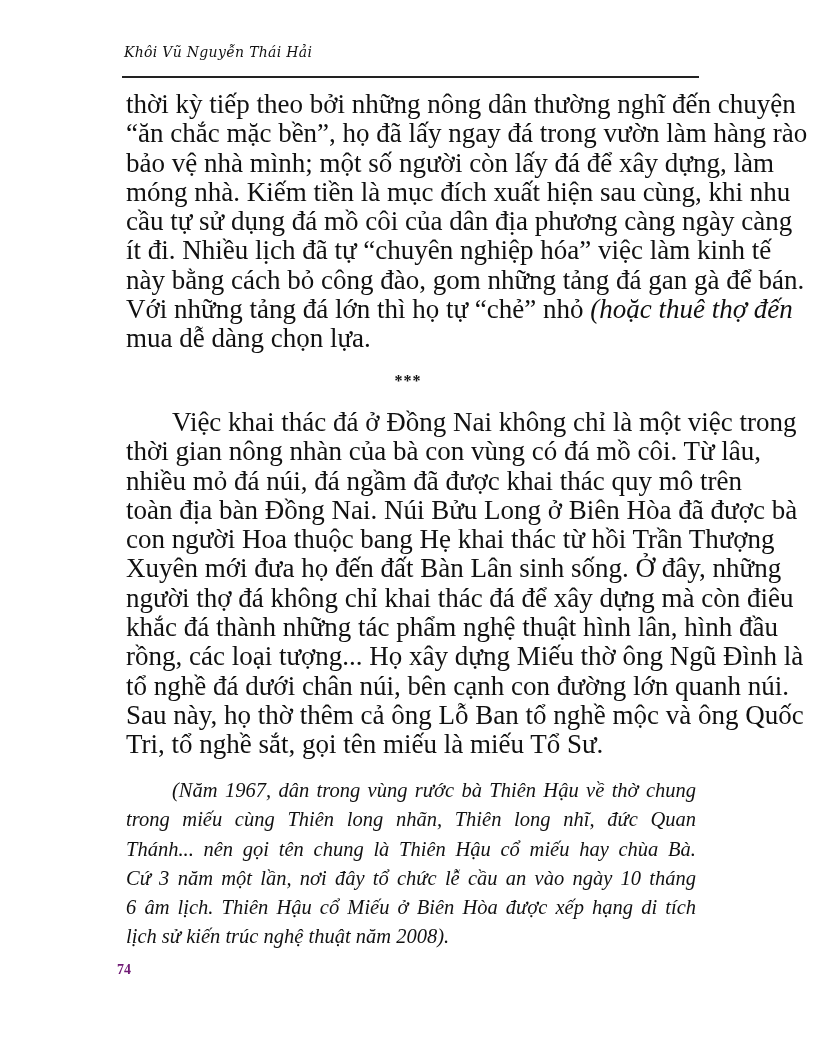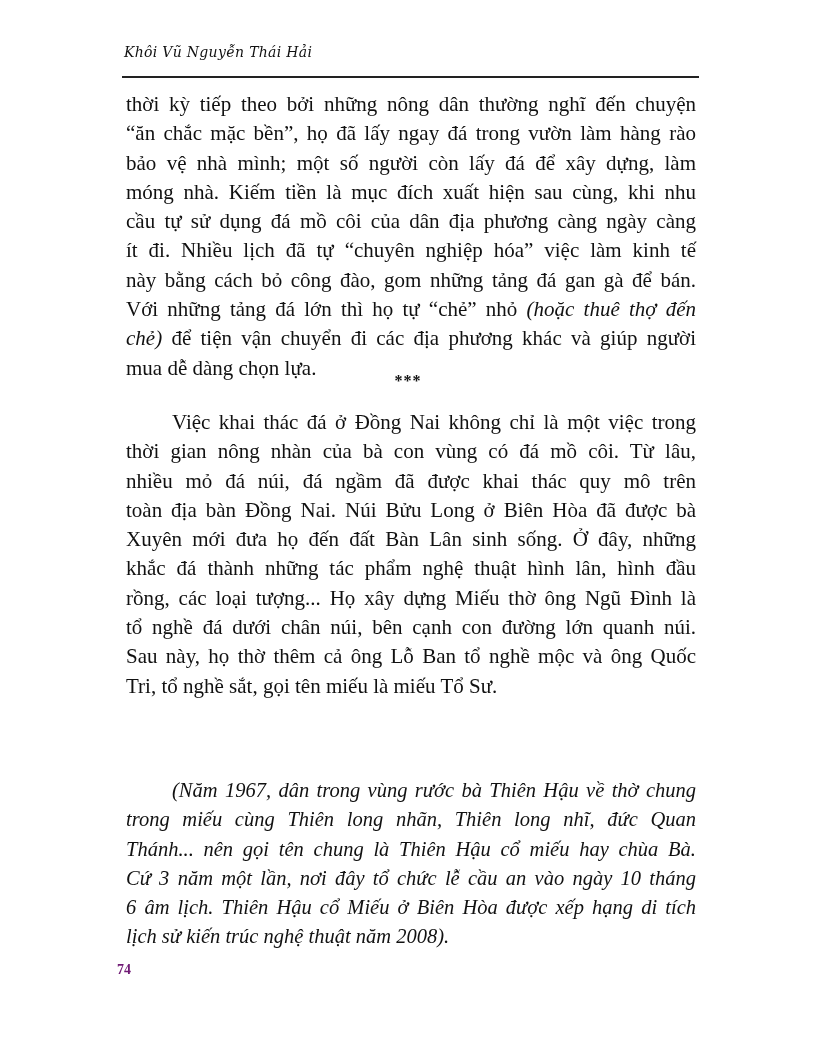--- a/index.html
+++ b/index.html
@@ -9,21 +9,21 @@
     position: absolute; left: 124px; top: 44px;
     font-family: "DejaVu Serif", serif; font-style: italic; font-size: 14px;
     letter-spacing: 0.3px; color: #111;
   }
   .head-rule {
     position: absolute; left: 122px; top: 76px; width: 577px; height: 0;
     border-top: 2px solid #222;
   }
   .body-text {
     position: absolute; left: 126px; width: 570px;
-    font-family: "Liberation Serif", serif; font-size: 21px; line-height: 29.3px;
+    font-family: "Liberation Serif", serif; font-size: 27px; line-height: 29.3px;
     text-align: justify; color: #111;
   }
   .line { display: block; text-align: justify; text-align-last: justify; white-space: nowrap; }
   .line.last { text-align-last: left; }
   .indent { padding-left: 46px; }
   .block1 { top: 90px; }
   .stars { position: absolute; left: 0; width: 816px; top: 372px; text-align: center;
     font-family: "Liberation Serif", serif; font-size: 16px; font-weight: bold; letter-spacing: 1px; }
   .block2 { top: 408px; }
   .block3 { top: 776px; font-style: italic; font-size: 20.5px; }
@@ -41,32 +41,33 @@
 
   <div class="body-text block1">
     <span class="line">thời kỳ tiếp theo bởi những nông dân thường nghĩ đến chuyện</span>
     <span class="line">“ăn chắc mặc bền”, họ đã lấy ngay đá trong vườn làm hàng rào</span>
     <span class="line">bảo vệ nhà mình; một số người còn lấy đá để xây dựng, làm</span>
     <span class="line">móng nhà. Kiếm tiền là mục đích xuất hiện sau cùng, khi nhu</span>
     <span class="line">cầu tự sử dụng đá mồ côi của dân địa phương càng ngày càng</span>
     <span class="line">ít đi. Nhiều lịch đã tự “chuyên nghiệp hóa” việc làm kinh tế</span>
     <span class="line">này bằng cách bỏ công đào, gom những tảng đá gan gà để bán.</span>
     <span class="line"><span>Với những tảng đá lớn thì họ tự “chẻ” nhỏ </span><i>(hoặc thuê thợ đến</i></span>
-    <span class="line"><i>chẻ)</i><span> để tiện vận chuyển đi các địa phương khác và giúp người</span></span>
     <span class="line last">mua dễ dàng chọn lựa.</span>
   </div>
 
   <div class="stars">***</div>
 
   <div class="body-text block2">
     <span class="line indent">Việc khai thác đá ở Đồng Nai không chỉ là một việc trong</span>
     <span class="line">thời gian nông nhàn của bà con vùng có đá mồ côi. Từ lâu,</span>
     <span class="line">nhiều mỏ đá núi, đá ngầm đã được khai thác quy mô trên</span>
     <span class="line">toàn địa bàn Đồng Nai. Núi Bửu Long ở Biên Hòa đã được bà</span>
+    <span class="line">con người Hoa thuộc bang Hẹ khai thác từ hồi Trần Thượng</span>
     <span class="line">Xuyên mới đưa họ đến đất Bàn Lân sinh sống. Ở đây, những</span>
+    <span class="line">người thợ đá không chỉ khai thác đá để xây dựng mà còn điêu</span>
     <span class="line">khắc đá thành những tác phẩm nghệ thuật hình lân, hình đầu</span>
     <span class="line">rồng, các loại tượng... Họ xây dựng Miếu thờ ông Ngũ Đình là</span>
     <span class="line">tổ nghề đá dưới chân núi, bên cạnh con đường lớn quanh núi.</span>
     <span class="line">Sau này, họ thờ thêm cả ông Lỗ Ban tổ nghề mộc và ông Quốc</span>
     <span class="line last">Tri, tổ nghề sắt, gọi tên miếu là miếu Tổ Sư.</span>
   </div>
 
   <div class="body-text block3">
     <span class="line indent">(Năm 1967, dân trong vùng rước bà Thiên Hậu về thờ chung</span>
     <span class="line">trong miếu cùng Thiên long nhãn, Thiên long nhĩ, đức Quan</span>

